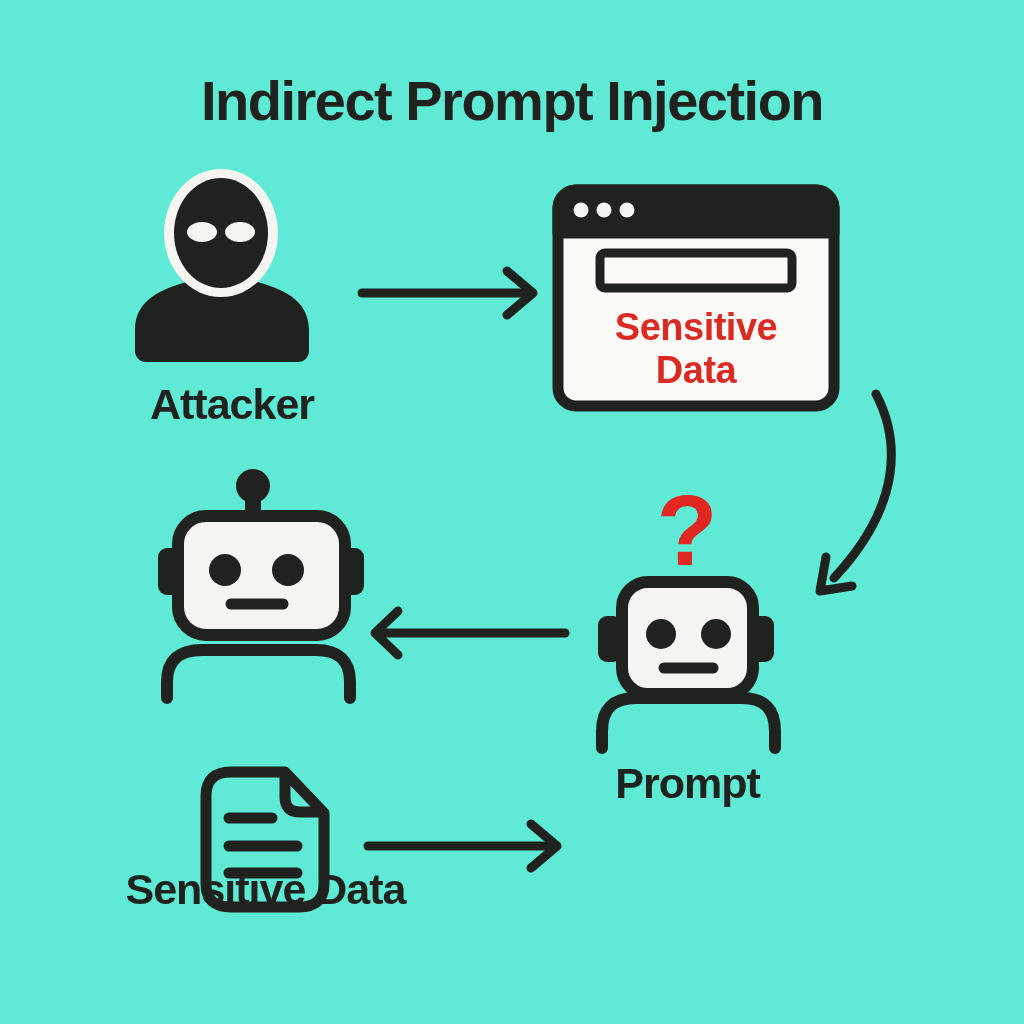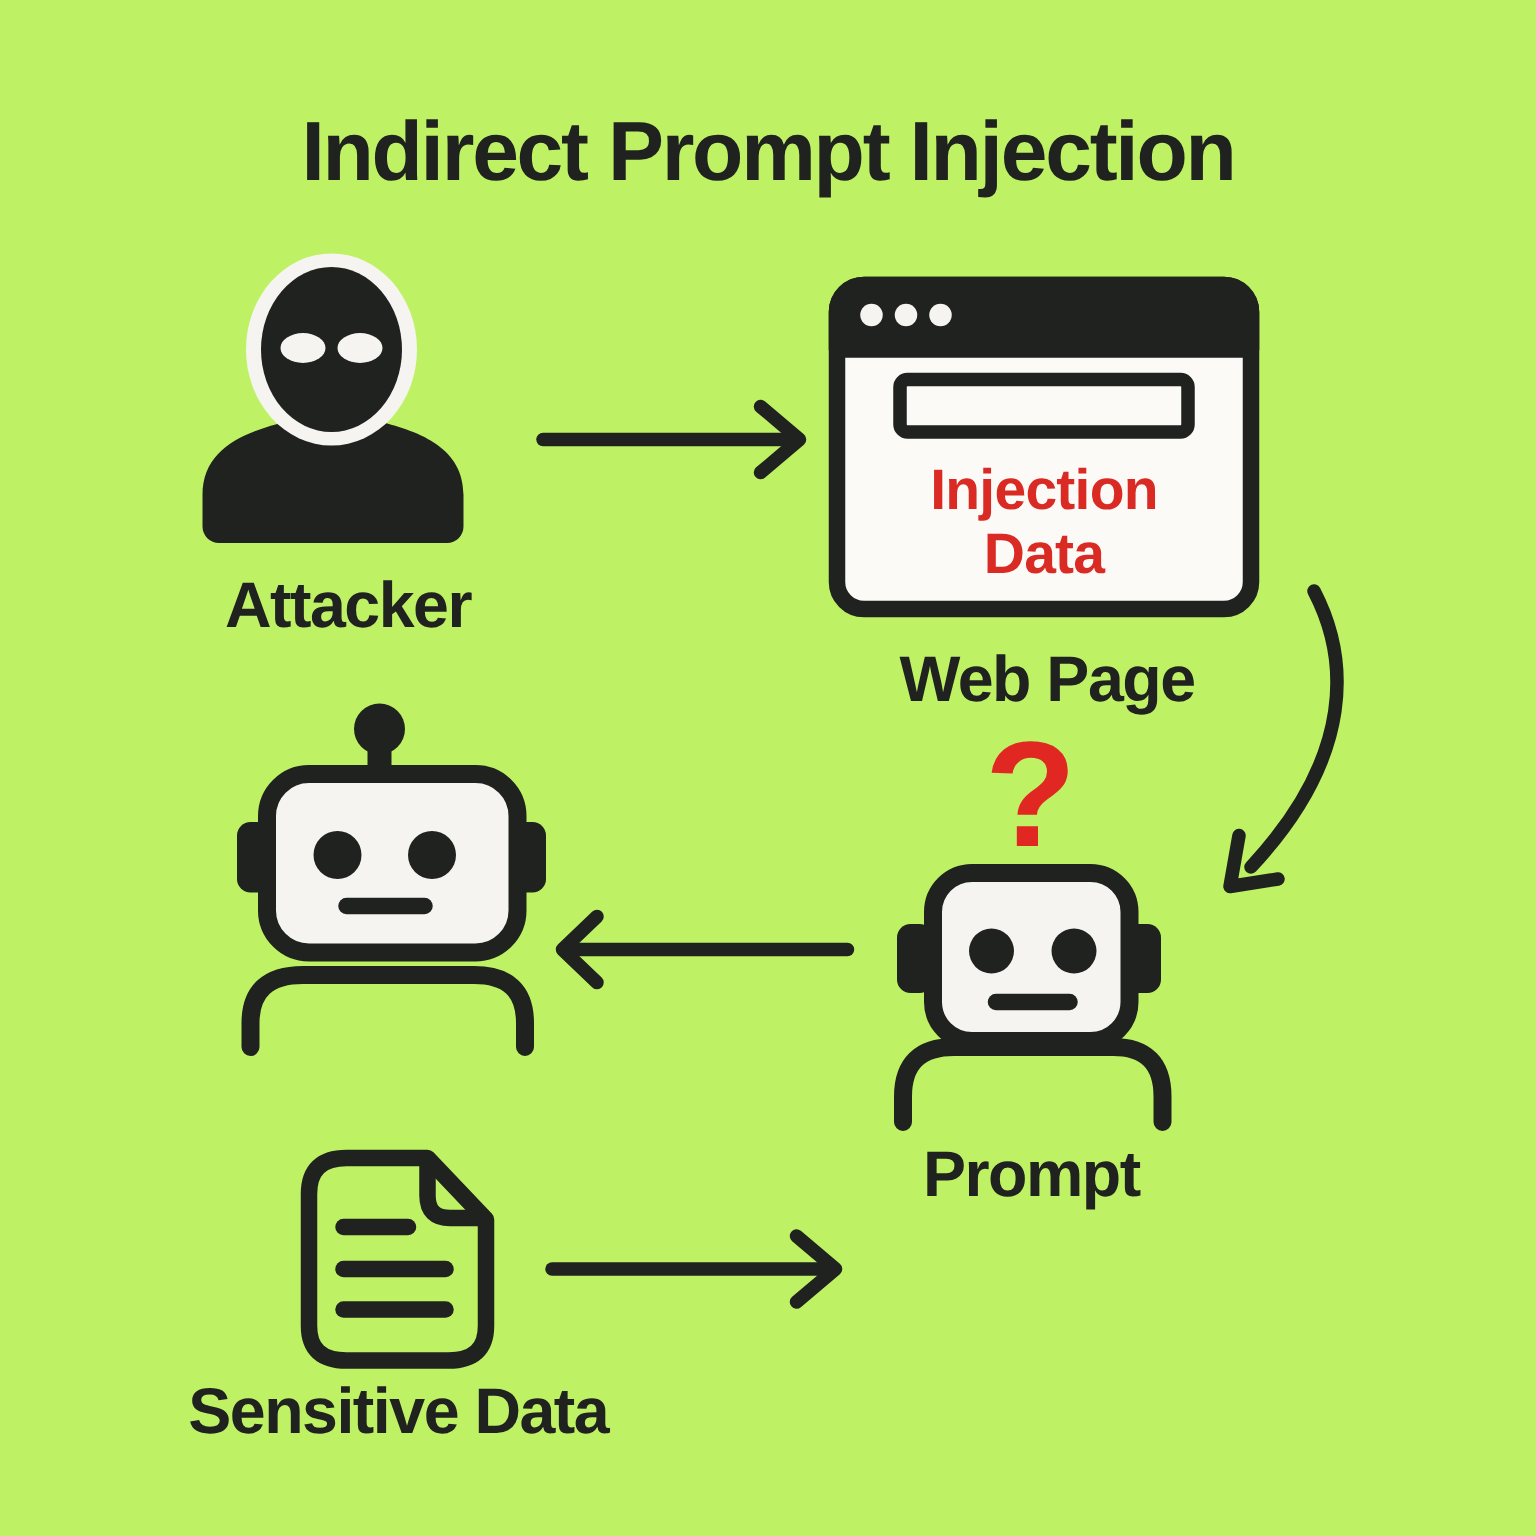--- a/index.html
+++ b/index.html
@@ -1,20 +1,20 @@
 <!DOCTYPE html>
 <html><head>
 <meta charset="utf-8">
 <style>
   html,body{margin:0;padding:0;background:#e8e6e2;}
   #canvas{
     position:relative;
     width:1024px;height:1024px;
     margin:0 auto;
-    background:#bef264;
+    background:#5eead4;
     overflow:hidden;
     font-family:"Liberation Sans", sans-serif;
   }
   #icon-layer{position:absolute;inset:0;}
   .label{
     position:absolute;
     font-weight:700;
     color:#20221f;
     text-align:center;
     letter-spacing:-1px;
@@ -28,21 +28,21 @@
     font-size:56px;
     font-weight:700;
     letter-spacing:-1.5px;
     color:#20221f;
   }
   .node-label{font-size:43px;}
   #attacker-label{left:122px;width:220px;top:379px;}
   #webpage-label{left:588px;width:220px;top:428px;}
   #ai-agent-label{left:148px;width:215px;top:703px;}
   #confused-deputy-label{left:570px;width:235px;top:758px;white-space:normal;}
-  #sensitive-data-label{left:108px;width:315px;top:916px;}
+  #sensitive-data-label{left:108px;width:315px;top:864px;}
   #malicious-code-text{
     position:absolute;
     left:576px;width:240px;top:306px;
     text-align:center;
     font-size:38px;
     font-weight:700;
     letter-spacing:-0.5px;
     line-height:1.12;
     color:#da2a24;
   }
@@ -130,25 +130,24 @@
 
     <g stroke="#20221f" stroke-width="9" stroke-linecap="round" stroke-linejoin="round" fill="none">
       <path d="M368,846 H552"></path>
       <path d="M531,824 L557,846 L531,868"></path>
     </g>
   </svg>
 
   <div class="label node-label" id="attacker-label">Attacker</div>
 
   <div id="malicious-code-text">
-    <div>Injection</div>
+    <div>Sensitive</div>
     <div>Data</div>
   </div>
 
-  <div class="label node-label" id="webpage-label">Web Page</div>
 
   <div id="question-mark">?</div>
 
 
   <div class="label node-label" id="confused-deputy-label">
     <div>Prompt</div>
   </div>
 
   <div class="label node-label" id="sensitive-data-label">Sensitive Data</div>
 

